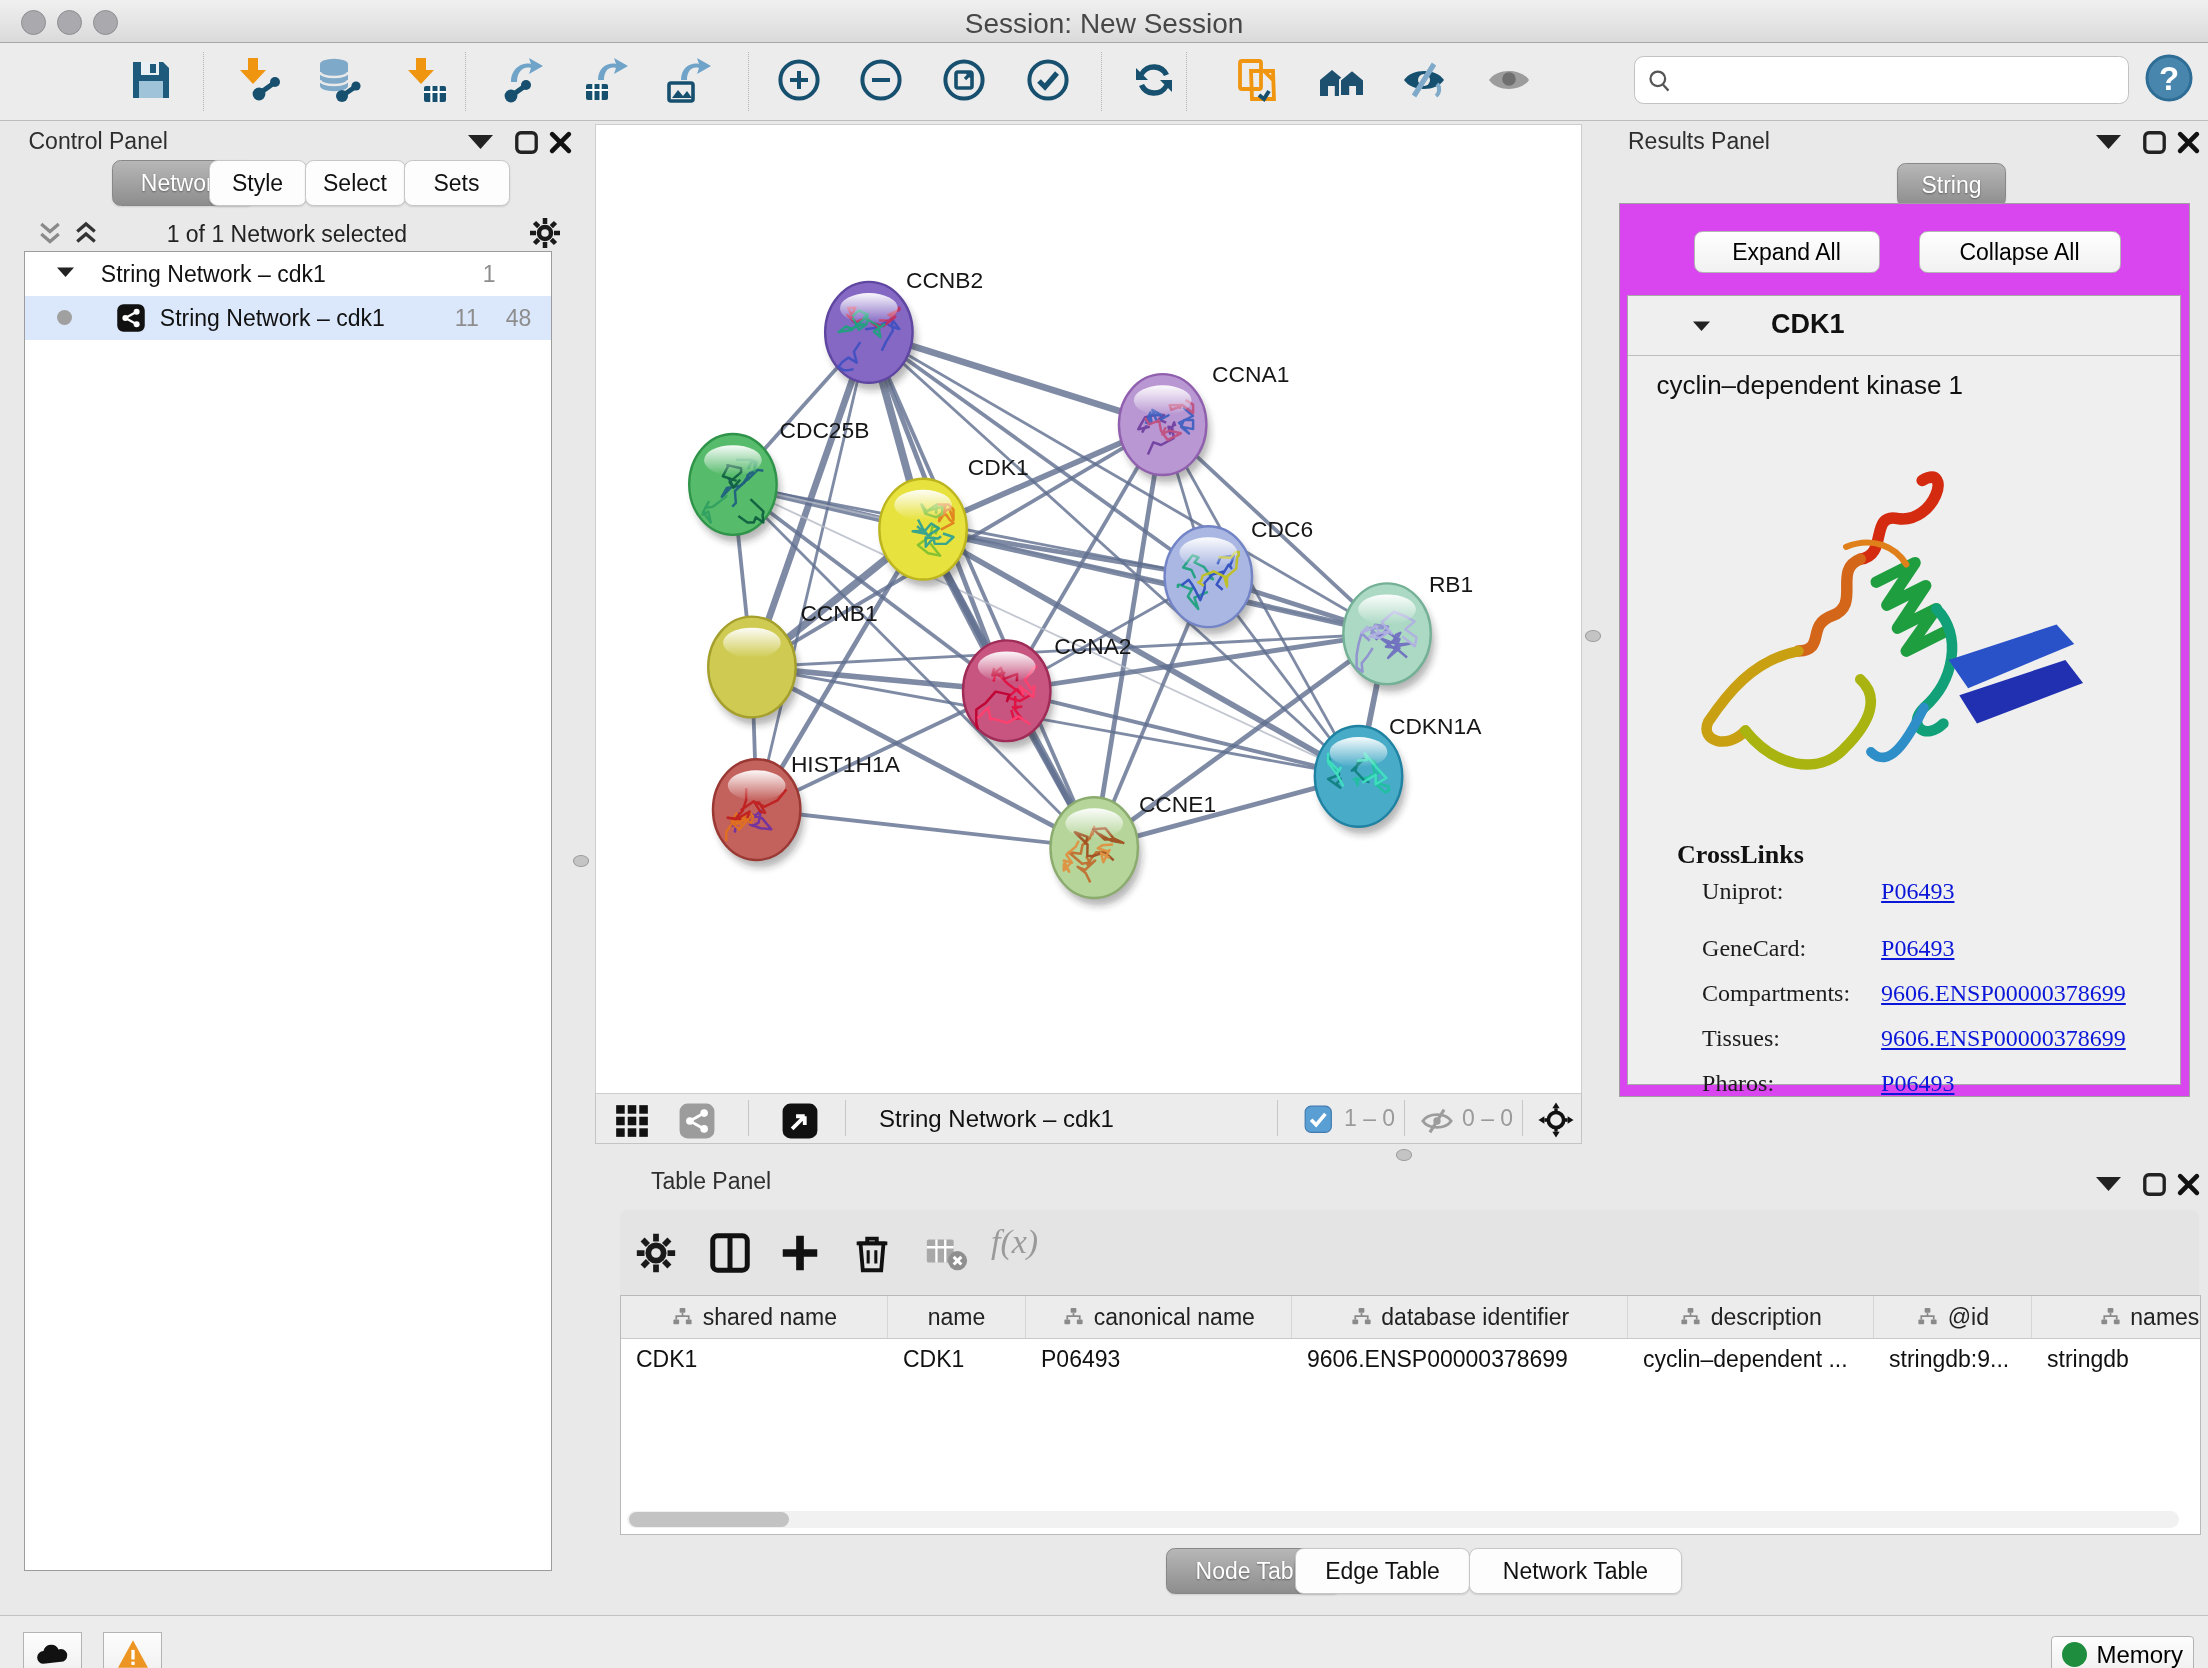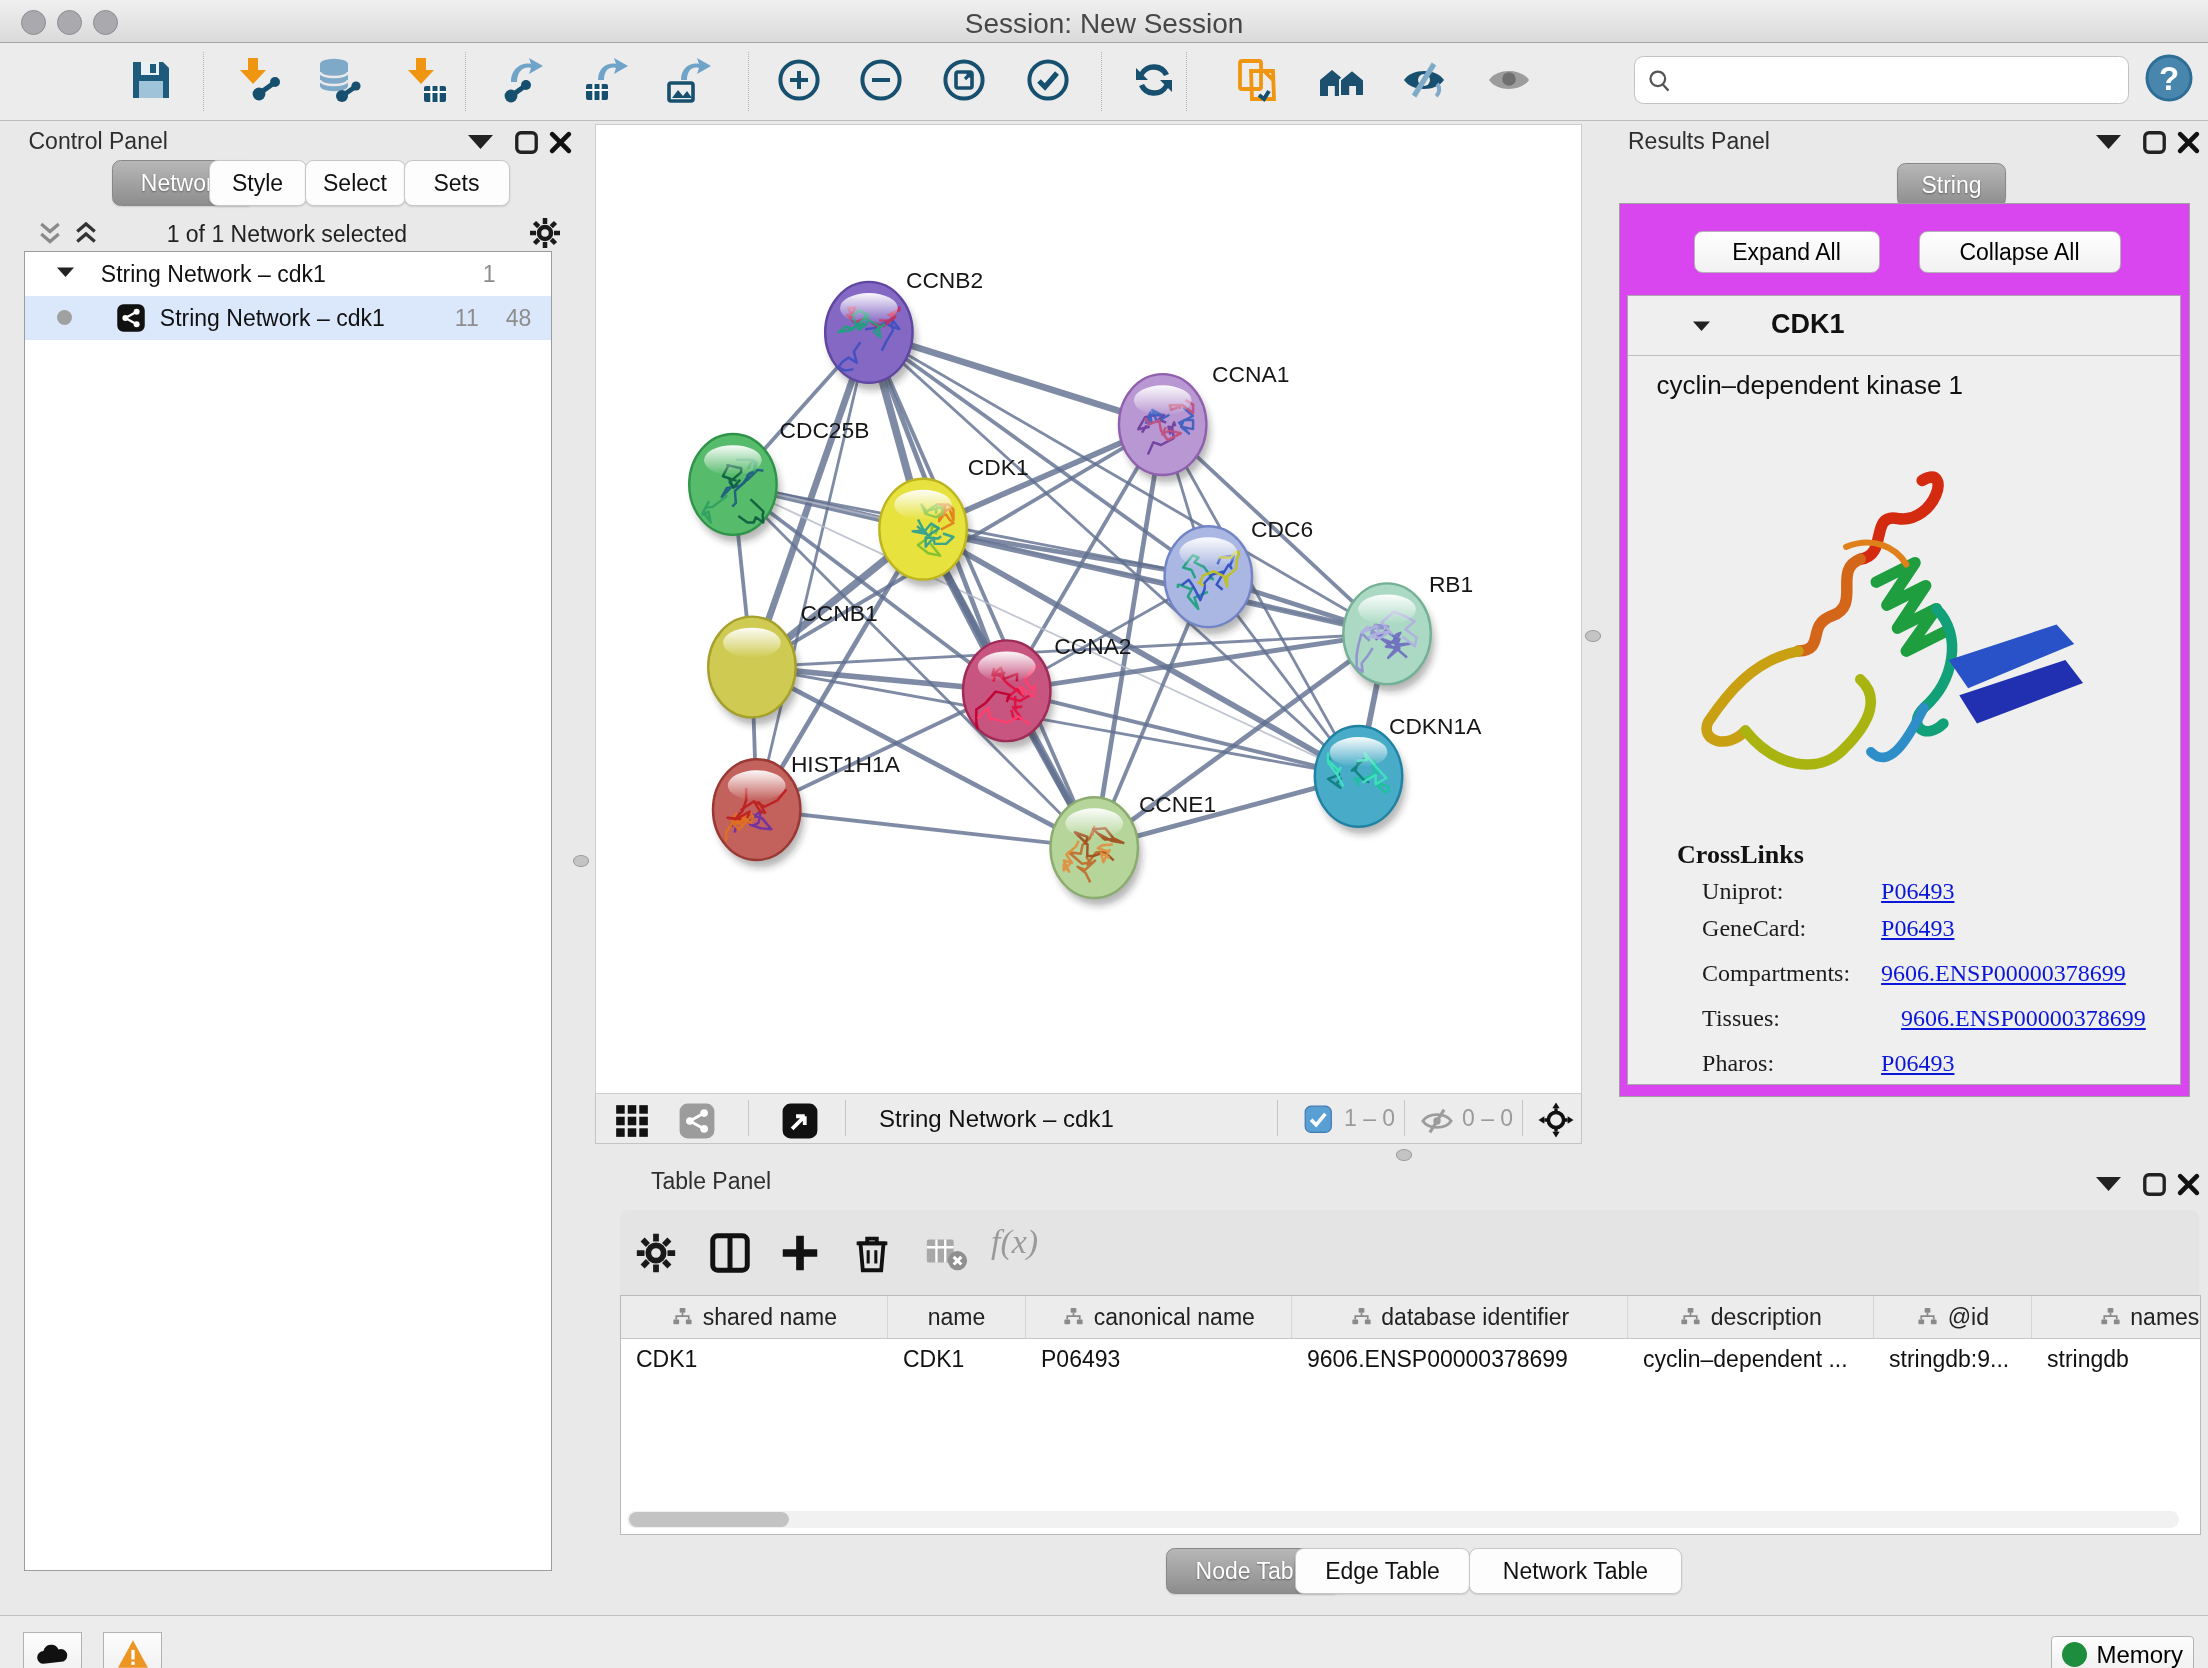--- a/index.html
+++ b/index.html
@@ -574,33 +574,33 @@
           <path d="M248 170 L292 148 L260 196 L304 174 L272 222 L316 200 L282 248 L326 226" stroke="#1f9e40" stroke-width="13" stroke-linejoin="round"></path>
           <path d="M316 200 C 346 230, 336 282, 302 312 C 282 332, 304 350, 324 330" stroke="#12a078" stroke-width="12"></path>
           <path d="M302 312 C 282 352, 262 382, 242 362" stroke="#2e8fc8" stroke-width="11"></path>
           <path d="M330 258 L452 218 L472 240 L352 290 Z" fill="#2a52c8" stroke="none"></path>
           <path d="M342 298 L462 258 L482 284 L362 330 Z" fill="#2030b0" stroke="none"></path>
           <path d="M214 130 C 244 118, 270 130, 282 150" stroke="#e0801a" stroke-width="7"></path>
         </svg>
 
         <span class="abs" style="left:49px;top:544px;font-size:26px;font-weight:bold;font-family:'Liberation Serif',serif">CrossLinks</span>
         <div class="abs" style="left:74px;top:582px;width:457px">
-            <div style="display: flex; margin-bottom: 10px; align-items: center;">
+            <div style="display: flex; margin-bottom: 30px; align-items: center;">
               <span class="rlabel" style="width: 179px;">Uniprot:</span>
               <a class="rlink">P06493</a>
             </div>
             <div style="display: flex; margin-bottom: 18px; align-items: baseline;">
               <span class="rlabel" style="width: 179px;">GeneCard:</span>
               <a class="rlink">P06493</a>
             </div>
             <div style="display: flex; margin-bottom: 18px; align-items: baseline;">
               <span class="rlabel" style="width: 179px;">Compartments:</span>
               <a class="rlink">9606.ENSP00000378699</a>
             </div>
-            <div style="display: flex; margin-bottom: 18px; align-items: baseline; gap: 20px;">
+            <div style="display: flex; margin-bottom: 18px; align-items: baseline;">
               <span class="rlabel" style="width: 179px;">Tissues:</span>
               <a class="rlink">9606.ENSP00000378699</a>
             </div>
             <div style="display: flex; margin-bottom: 18px; align-items: baseline;">
               <span class="rlabel" style="width: 179px;">Pharos:</span>
               <a class="rlink">P06493</a>
             </div>
           </div>
       </div>
     </div>

